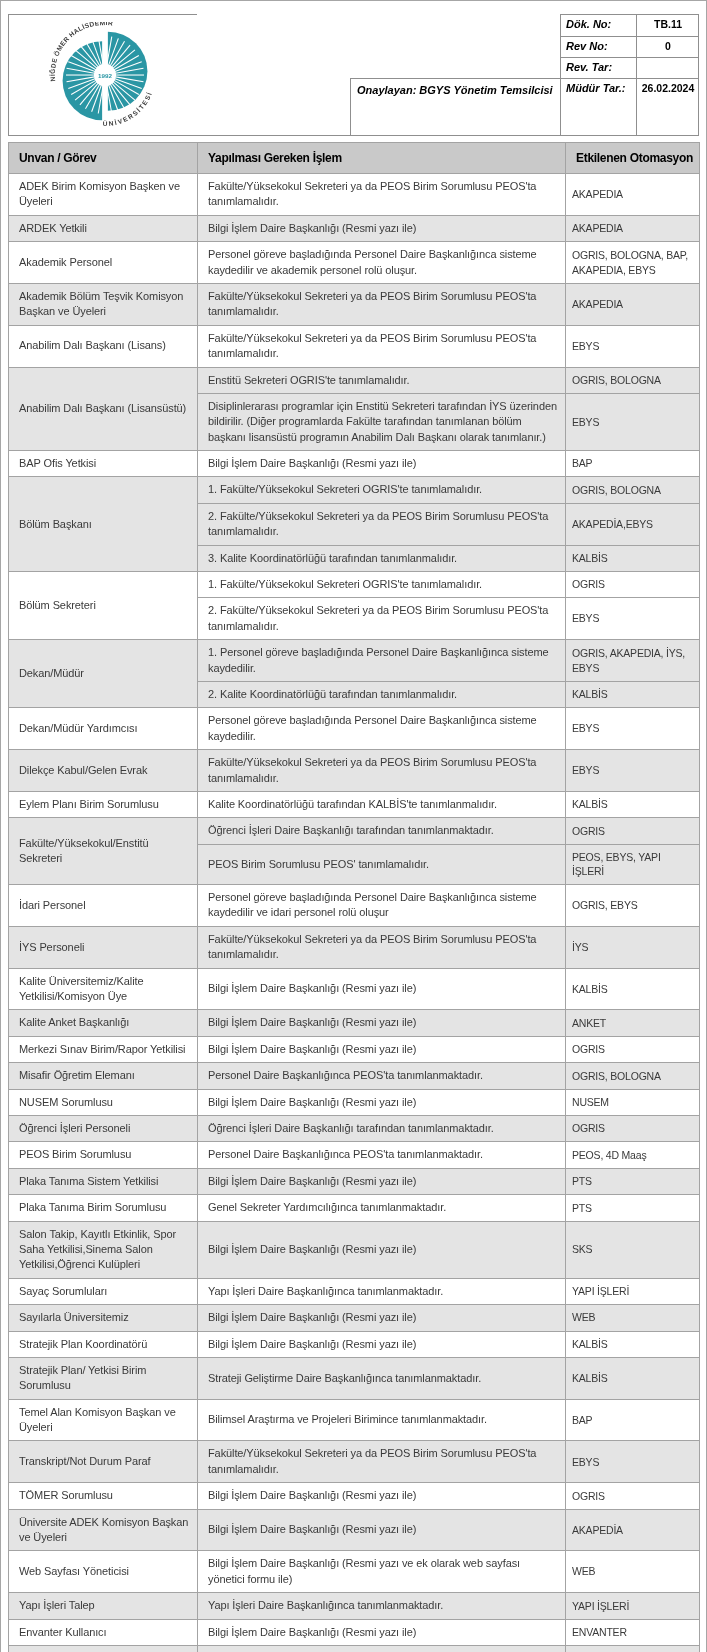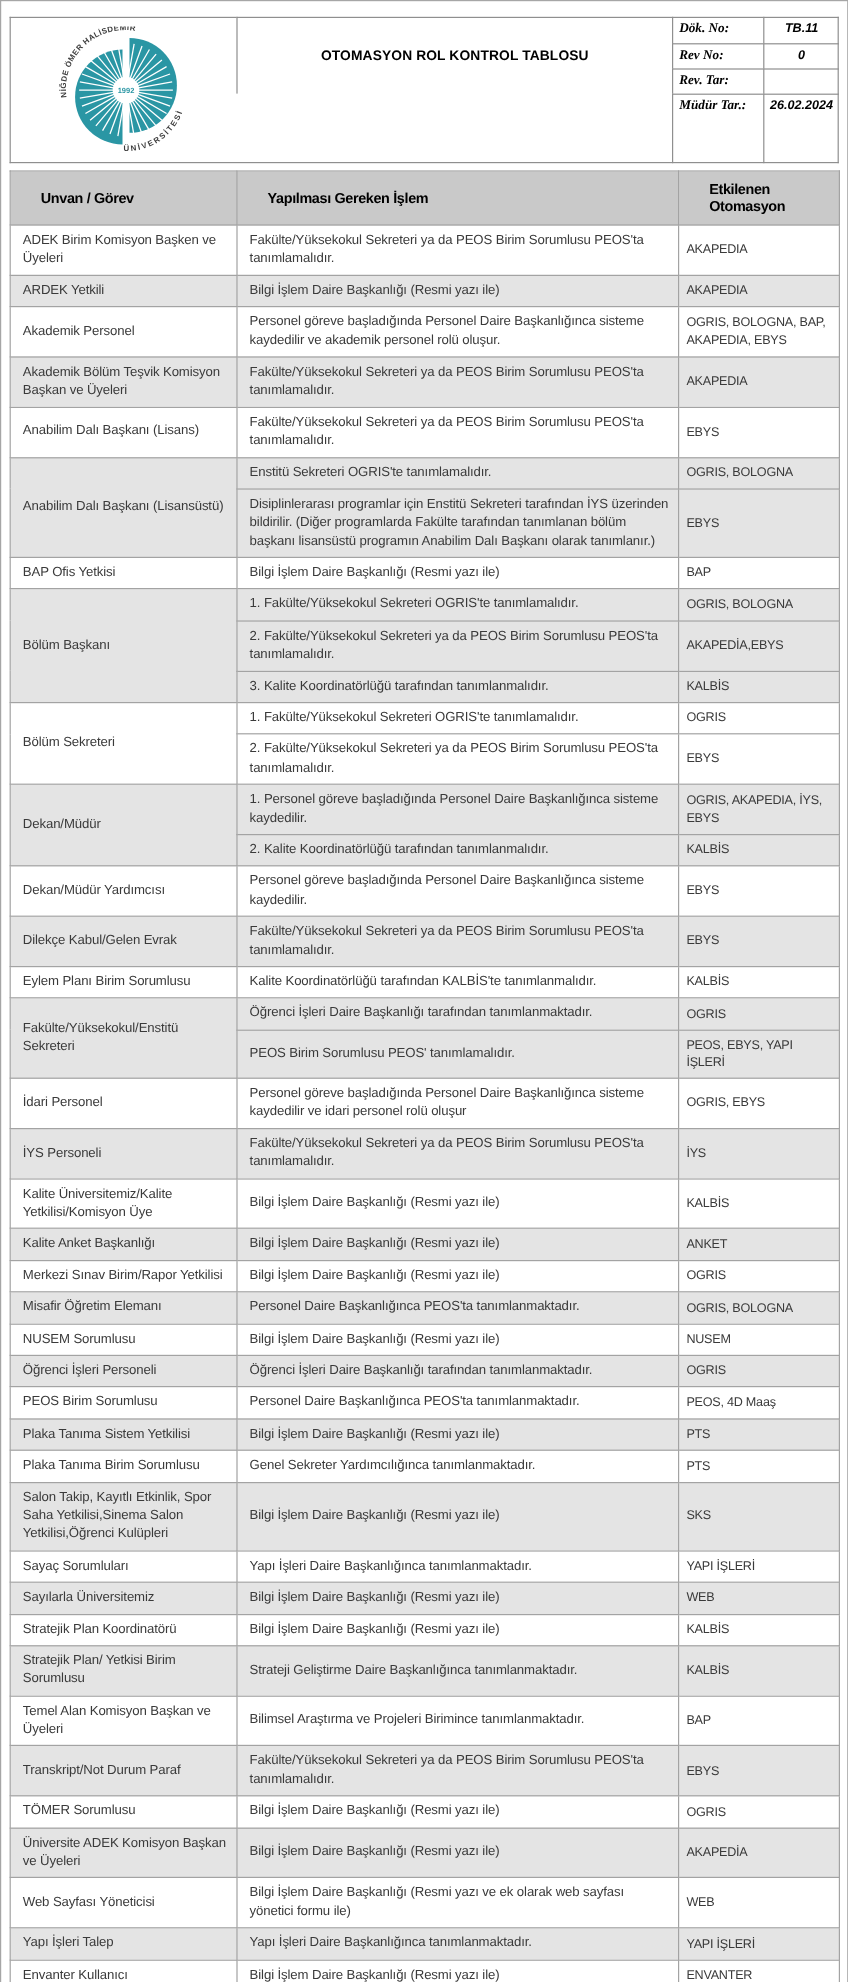--- a/index.html
+++ b/index.html
@@ -25,38 +25,38 @@
   .hc{border-left:1px solid var(--bc);border-top:1px solid var(--bc);
       box-sizing:border-box;overflow:hidden;}
   .logo-cell{grid-area:1/1/5/2;display:flex;align-items:center;justify-content:center;}
   .title-cell{grid-area:1/2/4/4;display:flex;align-items:center;justify-content:center;
       font-weight:bold;font-size:11.5px;color:#000;text-align:center;letter-spacing:.1px;}
   .haz-cell{grid-area:4/2/5/3;}
   .onay-cell{grid-area:4/3/5/4;}
   .haz-cell,.onay-cell{font-weight:bold;font-style:italic;font-size:11px;color:#000;
       padding:3px 6px;line-height:1.5;}
   .meta-label{font-weight:bold;font-style:italic;font-size:11px;color:#000;
-      padding:3px 5px;display:flex;align-items:flex-start;font-family:Liberation Serif, serif;}
-  .meta-value{font-weight:bold;font-style:italic;font-size:10.5px;color:#000;
+      padding:3px 5px;display:flex;align-items:flex-start;}
+  .meta-value{font-weight:bold;font-size:10.5px;color:#000;
       padding:3px 2px;display:flex;justify-content:center;align-items:flex-start;}
   .r1l{grid-area:1/4/2/5}.r1v{grid-area:1/5/2/6}
   .r2l{grid-area:2/4/3/5}.r2v{grid-area:2/5/3/6}
   .r3l{grid-area:3/4/4/5}.r3v{grid-area:3/5/4/6}
   .r4l{grid-area:4/4/5/5}.r4v{grid-area:4/5/5/6}
   
   .roles-table{
     position:absolute;left:7px;top:141px;width:691px;
     border-collapse:collapse;table-layout:fixed;
   }
   .roles-table col.c1{width:189px}
   .roles-table col.c2{width:368px}
   .roles-table col.c3{width:134px}
   .roles-table th{
     background:#c9c9c9;color:#000;font-weight:bold;font-size:12px;
-    text-align:left;padding:8px 6px 8px 25px;border:1px solid var(--tbc);
+    text-align:left;padding:8px 6px 8px 10px;border:1px solid var(--tbc);
     letter-spacing:-0.3px;
   }
   .roles-table td{
     border:1px solid var(--tbc);font-size:11px;color:#3a3a3a;
     line-height:1.4;padding:5px 8px 5px 10px;vertical-align:middle;
     letter-spacing:-0.1px;word-wrap:break-word;
   }
   .roles-table td.oto{padding:5px 6px;font-size:10.5px;letter-spacing:-0.2px;}
   tr.g-even td{background:#ffffff;}
   tr.g-odd  td{background:#e4e4e4;}
@@ -120,22 +120,22 @@
         </defs>
         <text font-size="6.8" font-weight="bold" fill="#3c3c3c" letter-spacing="0.4" font-family="Liberation Sans, sans-serif">
           <textPath id="tp-top" href="#arcTop" startOffset="2%">NİĞDE ÖMER HALİSDEMİR</textPath>
         </text>
         <text font-size="6.8" font-weight="bold" fill="#3c3c3c" letter-spacing="1.6" font-family="Liberation Sans, sans-serif">
           <textPath id="tp-bot" href="#arcBot" startOffset="6%">ÜNİVERSİTESİ</textPath>
         </text>
       </svg>
     </div>
 
-    <div class="hc title-cell">OTOMASYON ROL KONTROL TABLOSU</div>
-
+
+    <div class="hc onay-cell">Onaylayan: BGYS Yönetim Temsilcisi</div>
 
     <div class="hc meta-label r1l">Dök. No:</div>
     <div class="hc meta-value r1v">TB.11</div>
     <div class="hc meta-label r2l">Rev No:</div>
     <div class="hc meta-value r2v">0</div>
     <div class="hc meta-label r3l">Rev. Tar:</div>
     <div class="hc meta-value r3v"></div>
     <div class="hc meta-label r4l">Müdür Tar.:</div>
     <div class="hc meta-value r4v">26.02.2024</div>
   </div>

